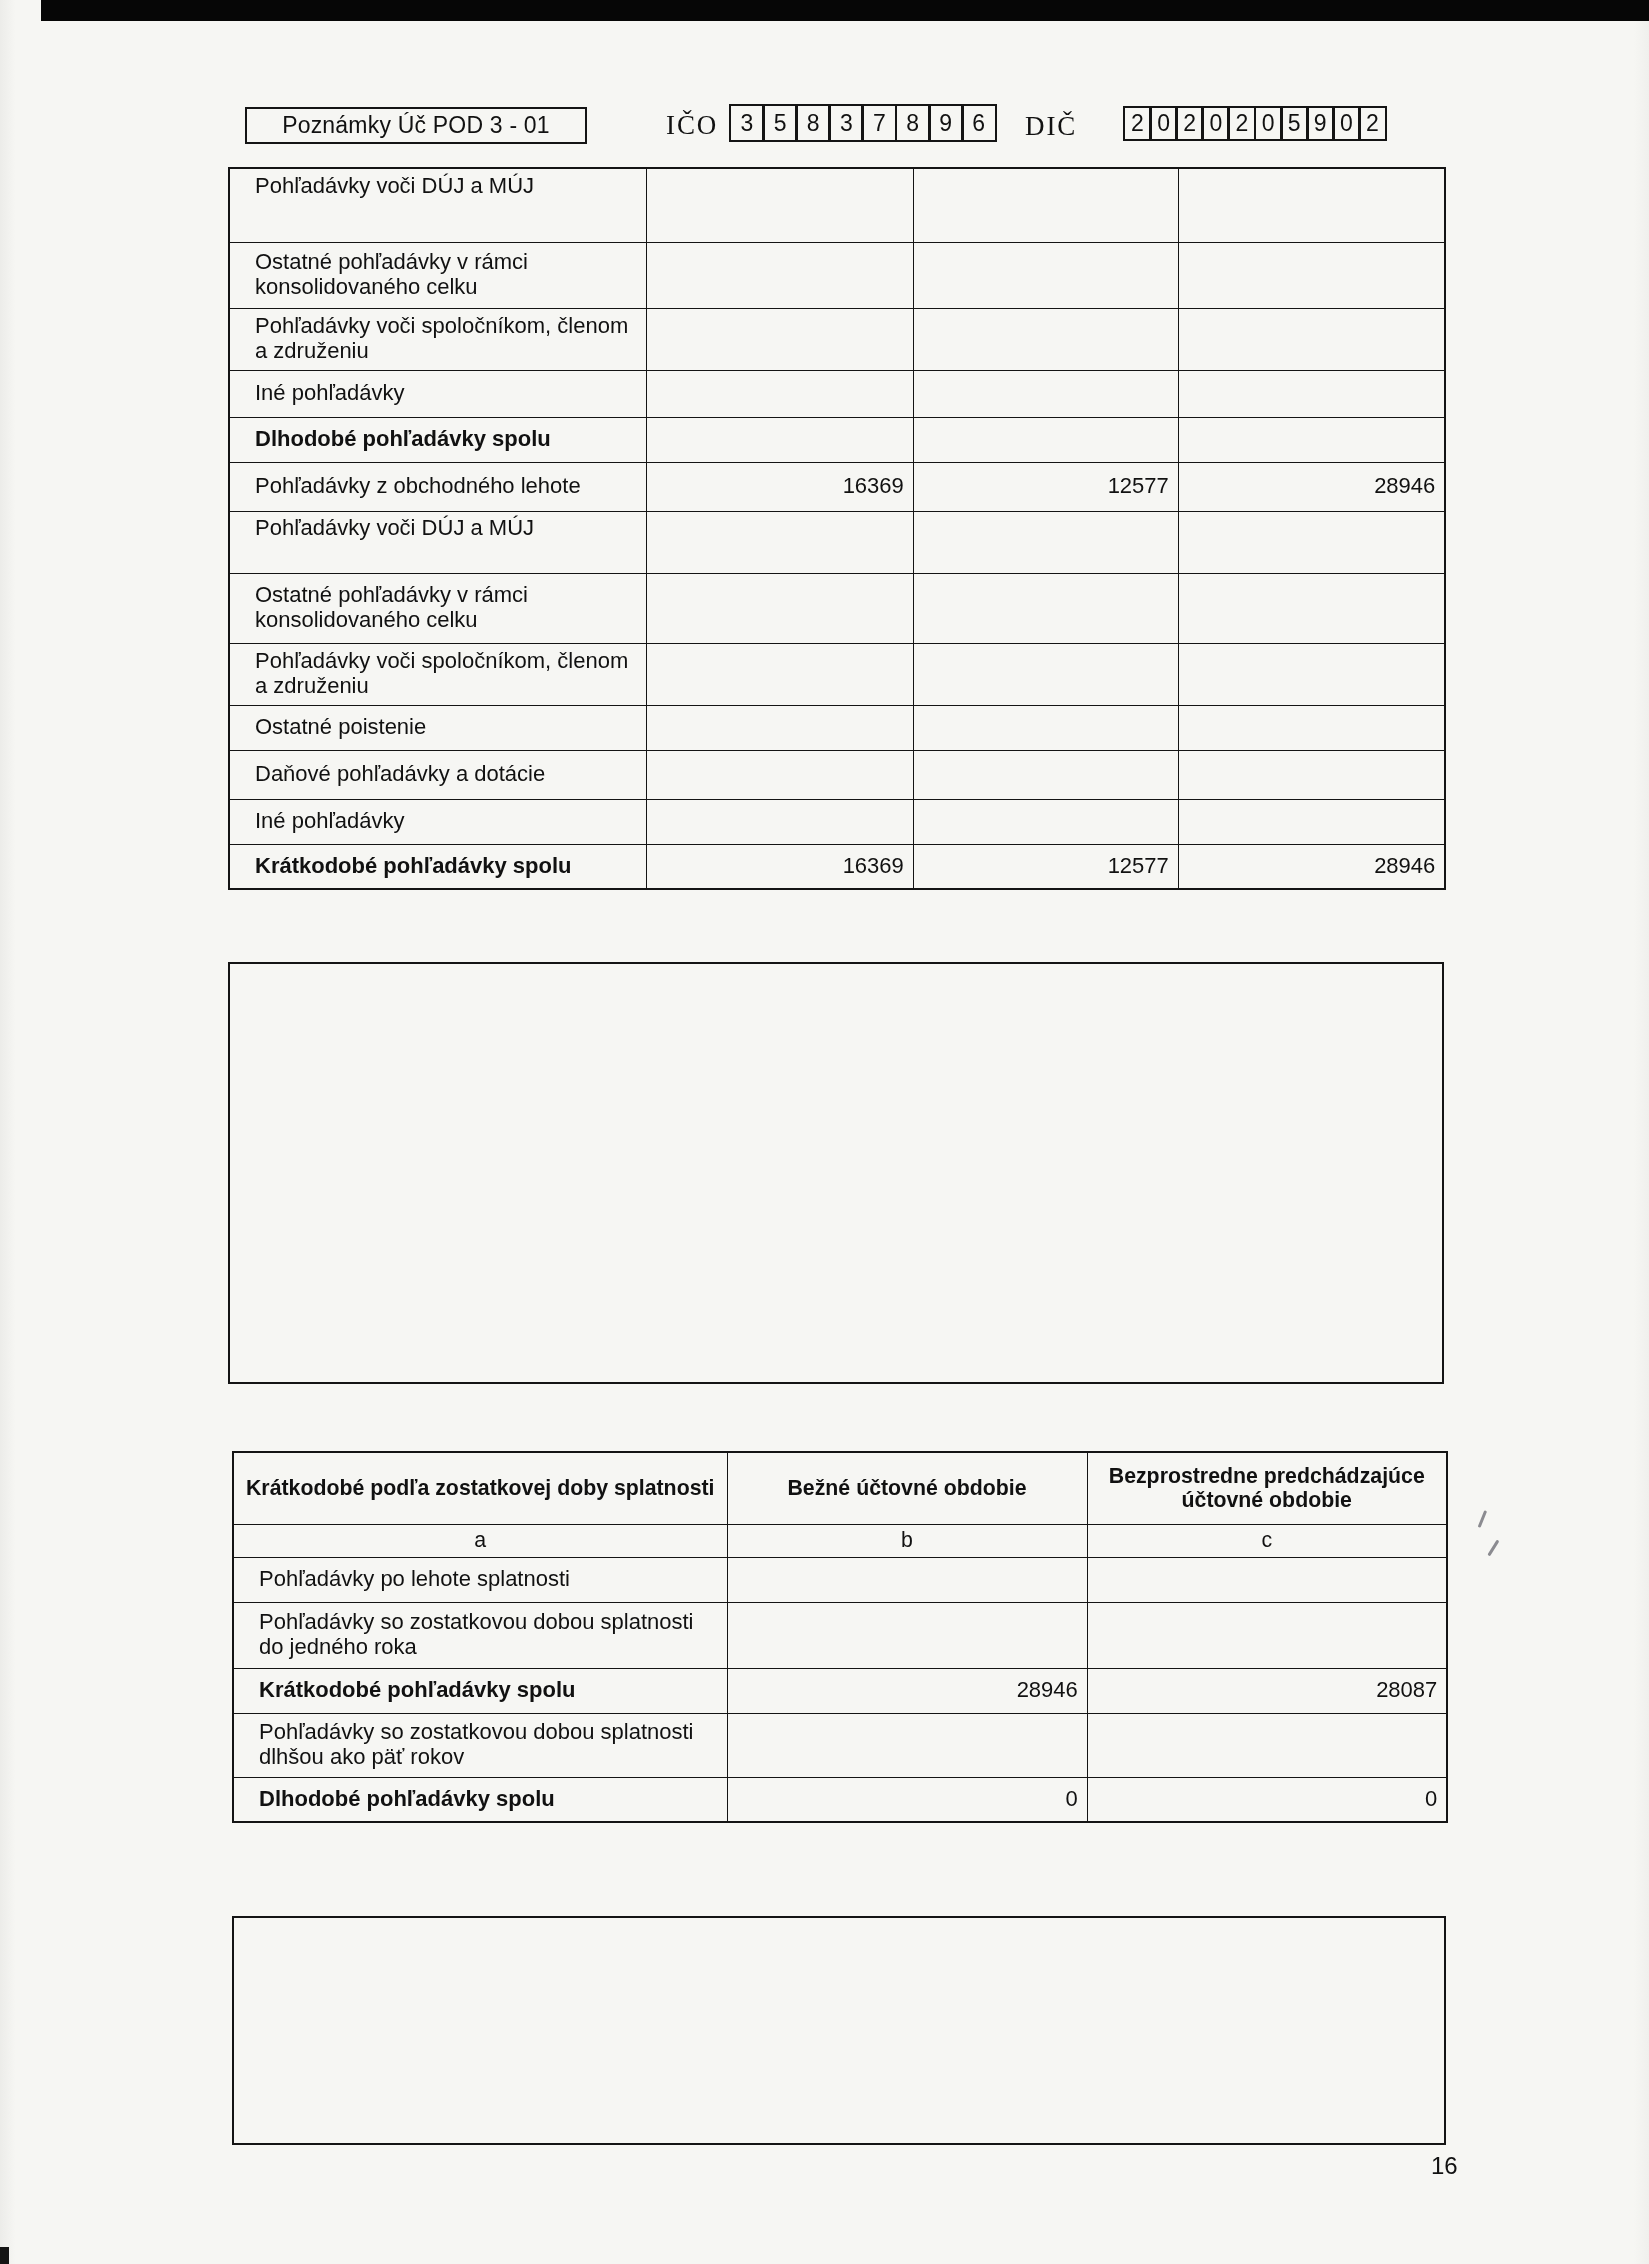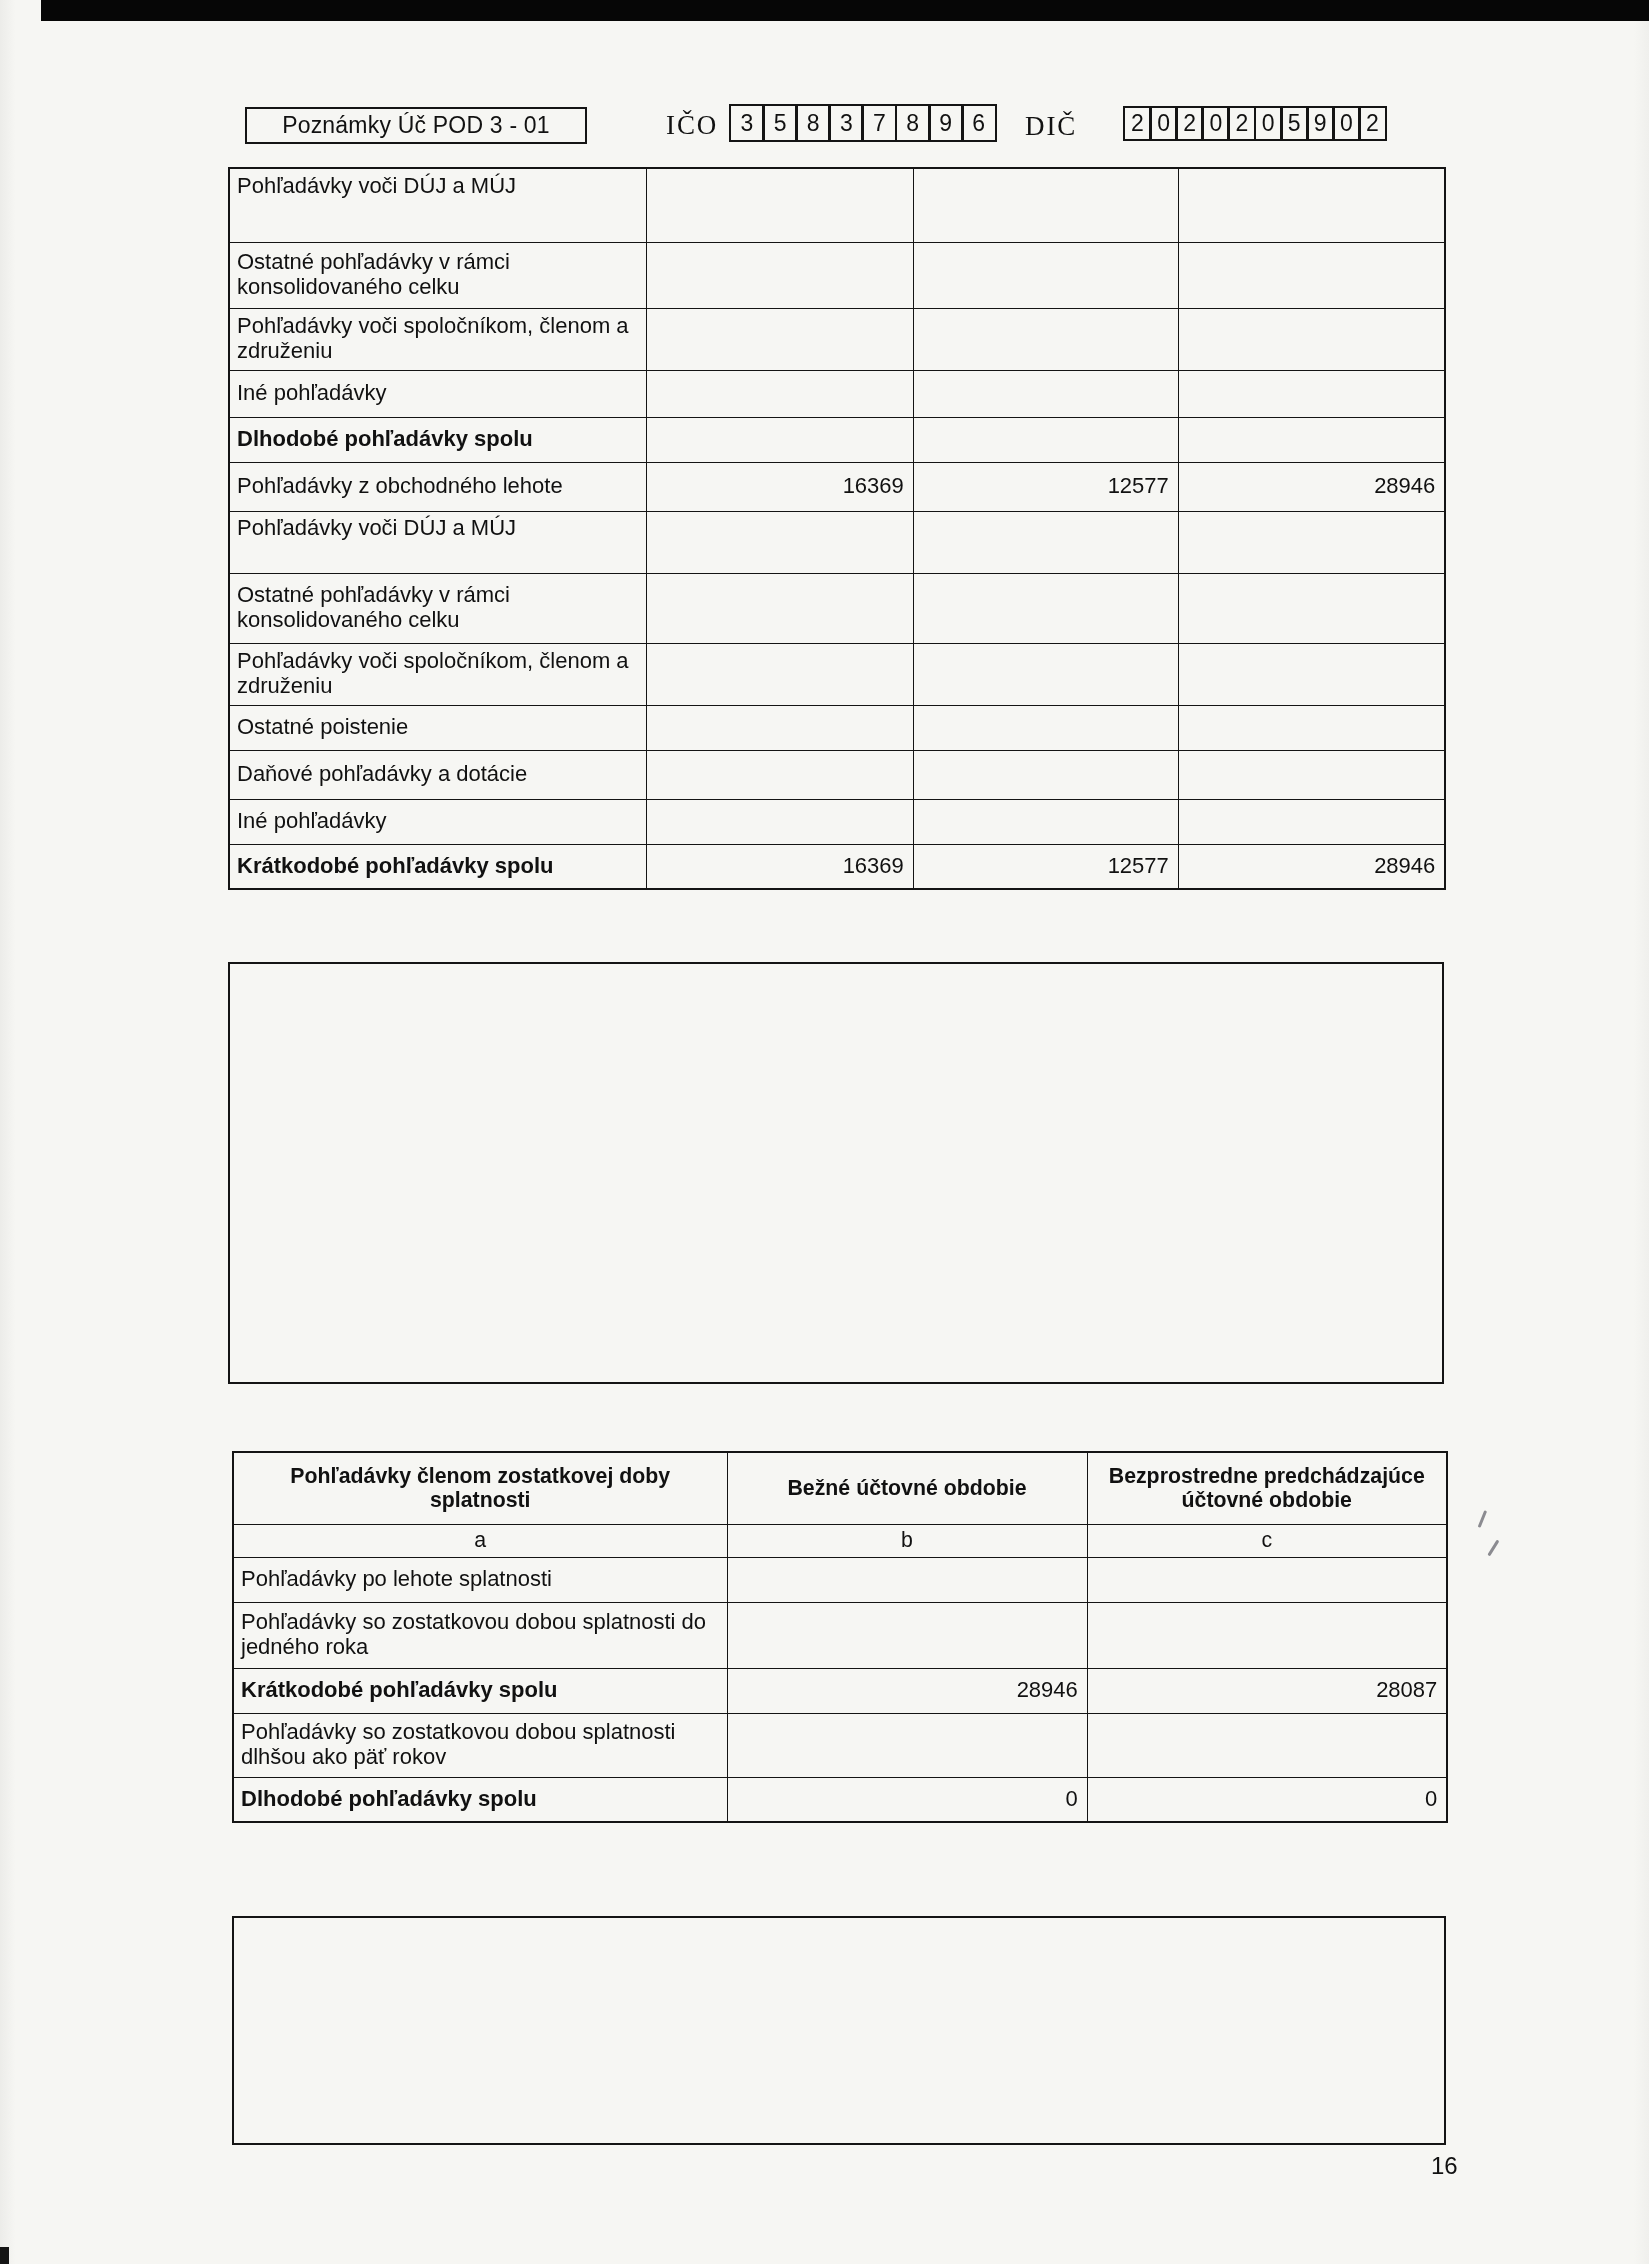--- a/index.html
+++ b/index.html
@@ -46,21 +46,21 @@
     padding:1.9px 7.8px;
     font-size:22px;
     line-height:1.13;
     vertical-align:middle;
     overflow:hidden;
   }
   .t1-wrap { position:absolute; left:228px; top:167px; }
   .t1-wrap .tbl { width:1216px; }
   .t2-wrap { position:absolute; left:232px; top:1451px; }
   .t2-wrap .tbl { width:1214px; }
-  td.lab { padding-left:7px; }
+  td.lab { padding-left:25px; }
   td.b   { font-weight:bold; }
   td.vt  { vertical-align:top; padding-top:4.9px; }
   td.val { text-align:right; padding-right:8.7px; }
   td.hc  { font-weight:bold; text-align:center; font-size:21.3px; padding:3.9px 9.7px; }
   td.sc  { text-align:center; font-size:21.3px; padding:1px 5.8px; }
   tr.hrow   { height:72px; }
   tr.subrow { height:33px; }
 
   
   .note-box { position:absolute; border:2.9px solid #141414; }
@@ -199,21 +199,21 @@
 
   <div class="t2-wrap">
     <table class="tbl">
       <colgroup>
         <col style="width:494px">
           <col style="width:360px">
           <col style="width:360px">
       </colgroup>
       <tbody id="t2body">
         <tr class="hrow">
-          <td class="hc">Pohľadávky členom zostatkovej doby splatnosti</td>
+          <td class="hc">Krátkodobé podľa zostatkovej doby splatnosti</td>
           <td class="hc">Bežné účtovné obdobie</td>
           <td class="hc">Bezprostredne predchádzajúce účtovné obdobie</td>
         </tr>
         <tr class="subrow">
           <td class="sc">a</td>
           <td class="sc">b</td>
           <td class="sc">c</td>
         </tr>
       <tr style="height: 45px;">
             <td class="lab">Pohľadávky po lehote splatnosti</td>

